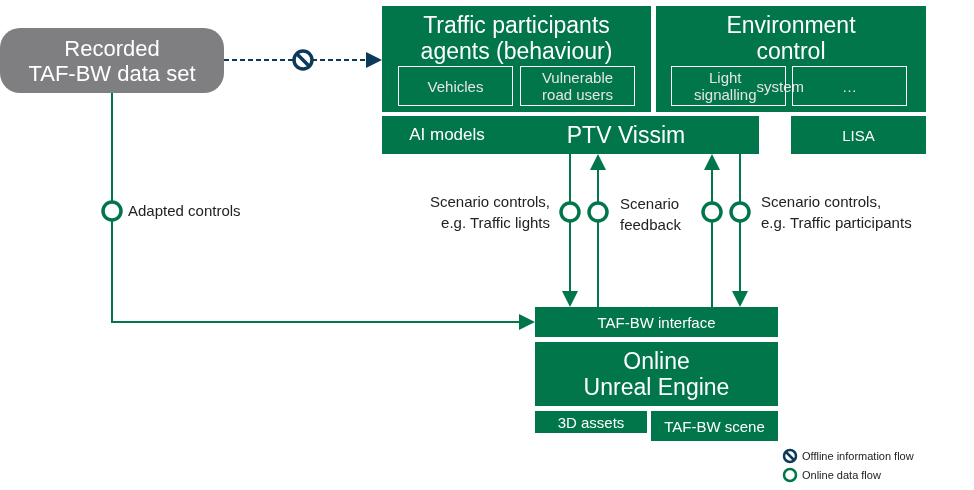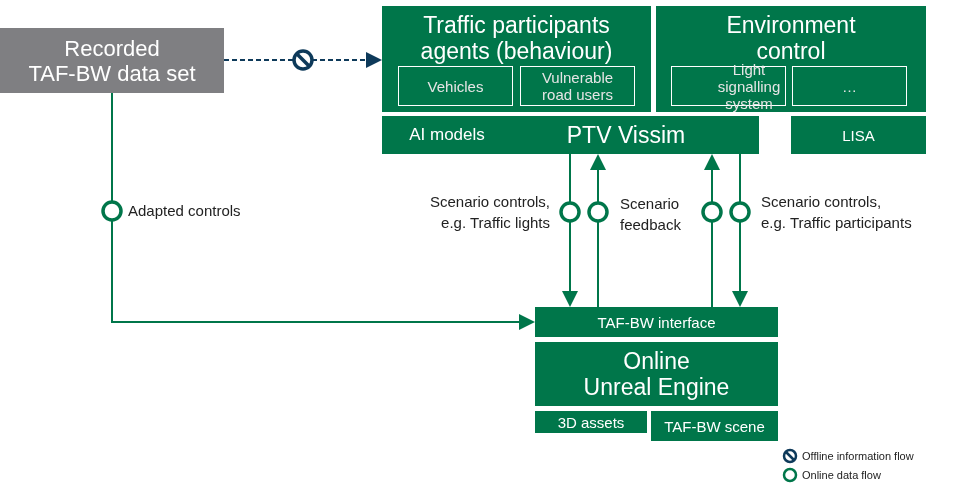--- a/index.html
+++ b/index.html
@@ -38,21 +38,21 @@
   <circle cx="598" cy="212" r="9" fill="#fff" stroke="#00764a" stroke-width="3.5"></circle>
   <circle cx="712" cy="212" r="9" fill="#fff" stroke="#00764a" stroke-width="3.5"></circle>
   <circle cx="740" cy="212" r="9" fill="#fff" stroke="#00764a" stroke-width="3.5"></circle>
   <g>
       <circle cx="790" cy="456" r="6" fill="#fff" stroke="#0e3a5a" stroke-width="2.5"></circle>
       <line x1="786" y1="452" x2="794" y2="460" stroke="#0e3a5a" stroke-width="2.5"></line>
     </g>
   <circle cx="790" cy="475" r="6" fill="#fff" stroke="#00764a" stroke-width="2.5"></circle>
 </svg>
 
-<div class="box gray" style="left:0;top:28;top:28px;width:224px;height:65px;flex-direction:column;font-size:22px;line-height:25px;">
+<div class="box gray" style="left:0;top:28;top:28px;width:224px;height:65px;flex-direction:column;font-size:22px;line-height:25px;border-radius:20px;">
   <span>Recorded</span>
   <span>TAF-BW data set</span>
 </div>
 
 <div class="box" style="left:382px;top:6px;width:269px;height:106px;display:block;">
   <div class="title" style="top:6px;">
       <div>Traffic participants</div>
       <div>agents (behaviour)</div>
     </div>
   <div class="inner" style="left:16px;top:60px;width:115px;height:40px;">
@@ -62,21 +62,21 @@
       <span>Vulnerable</span>
       <span>road users</span>
     </div>
 </div>
 
 <div class="box" style="left:656px;top:6px;width:270px;height:106px;display:block;">
   <div class="title" style="top:6px;">
       <div>Environment</div>
       <div>control</div>
     </div>
-  <div class="inner" style="left:15px;top:60px;width:115px;height:40px;flex-direction:column;padding-left:41px;">
+  <div class="inner" style="left:15px;top:60px;width:115px;height:40px;padding-left:41px;">
       <span>Light signalling</span>
       <span>system</span>
     </div>
   <div class="inner" style="left:136px;top:60px;width:115px;height:40px;">
       <span>…</span>
     </div>
 </div>
 
 <div class="box" style="left:382px;top:116px;width:130px;height:38px;font-size:17px;">
     <span>AI models</span>

